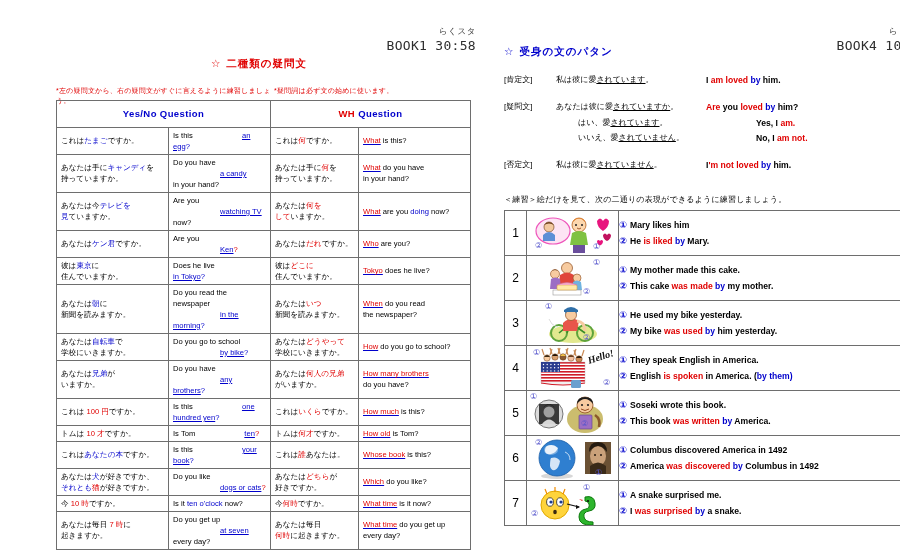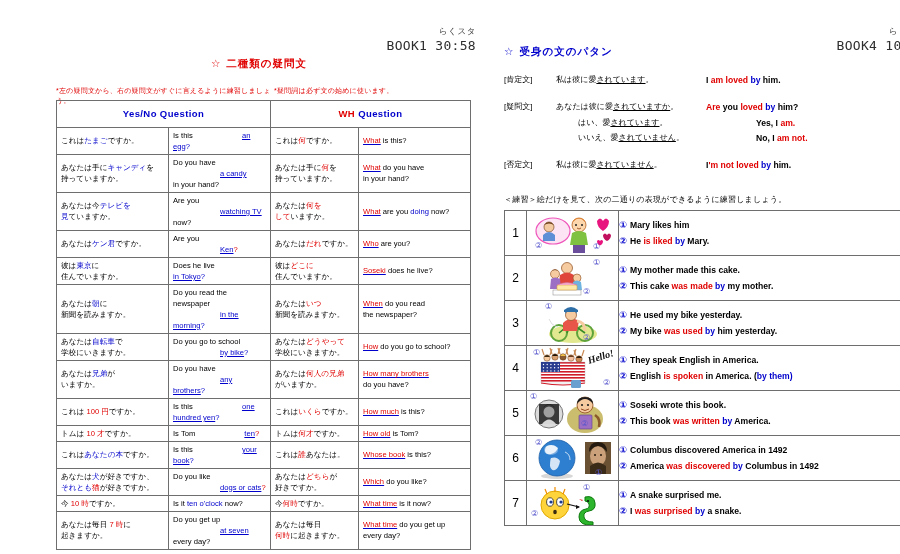--- a/index.html
+++ b/index.html
@@ -246,21 +246,21 @@
           <tr>
             <td class="jp"><span class="blk">あなたは</span><span class="blue">ケン君</span><span class="blk">ですか。</span></td>
             <td class="en"><span class="blk">Are you </span><span class="bl-u">Ken</span><span class="red">?</span></td>
             <td class="jp"><span class="blk">あなたは</span><span class="red">だれ</span><span class="blk">ですか。</span></td>
             <td class="en"><span class="rd-ub">Who</span><span class="blk"> are you?</span></td>
           </tr>
           <tr>
             <td class="jp"><span class="blk">彼は</span><span class="blue">東京</span><span class="blk">に</span><br><span class="blk">住んでいますか。</span></td>
             <td class="en"><span class="blk">Does he live</span><span class="bl-u"> in Tokyo</span><span class="blue">?</span></td>
             <td class="jp"><span class="blk">彼は</span><span class="red">どこに</span><br><span class="blk">住んでいますか。</span></td>
-            <td class="en"><span class="rd-ub">Soseki</span><span class="blk"> does he live?</span></td>
+            <td class="en"><span class="rd-ub">Tokyo</span><span class="blk"> does he live?</span></td>
           </tr>
           <tr>
             <td class="jp"><span class="blk">あなたは</span><span class="blue">朝</span><span class="blk">に</span><br><span class="blk">新聞を読みますか。</span></td>
             <td class="en"><span class="blk">Do you read the newspaper</span><br><span class="bl-u">in the morning</span><span class="blue">?</span></td>
             <td class="jp"><span class="blk">あなたは</span><span class="red">いつ</span><br><span class="blk">新聞を読みますか。</span></td>
             <td class="en"><span class="rd-ub">When</span><span class="blk"> do you read</span><br><span class="blk">the newspaper?</span></td>
           </tr>
           <tr>
             <td class="jp"><span class="blk">あなたは</span><span class="blue">自転車</span><span class="blk">で</span><br><span class="blk">学校にいきますか。</span></td>
             <td class="en"><span class="blk">Do you go to school</span><br><span class="bl-u">by bike</span><span class="blue">?</span></td>

